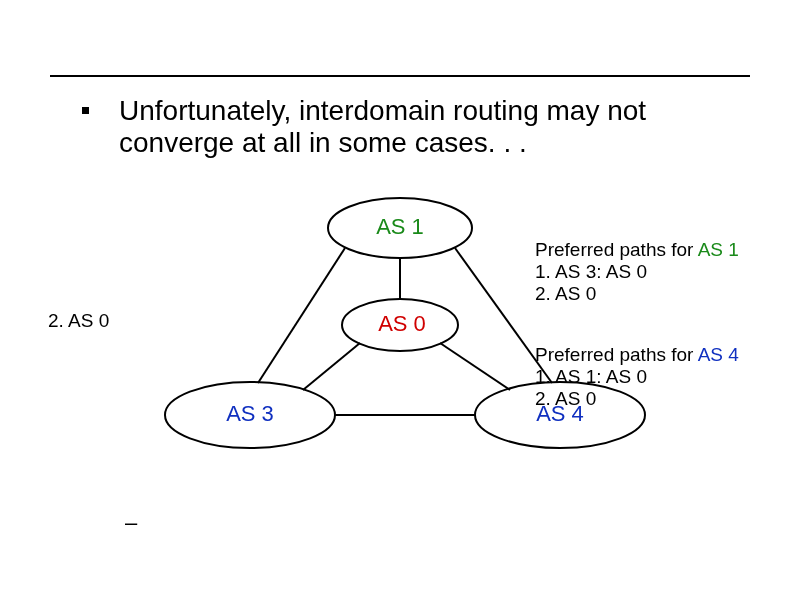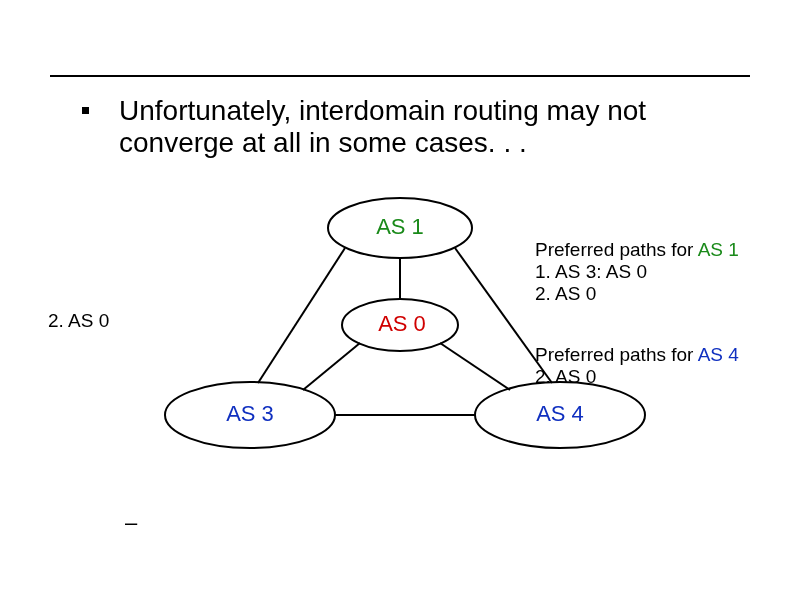--- a/index.html
+++ b/index.html
@@ -157,20 +157,21 @@
       <span>Preferred paths for </span><span class="asx green">AS 1</span>
     </div>
     <div class="pp-lines">1. AS 3: AS 0</div>
     <div class="pp-lines">2. AS 0</div>
   </div>
 
   <div class="pp-as4">
     <div class="heading-pp">
       <span>Preferred paths for </span><span class="asx blue">AS 4</span>
     </div>
+    <div class="pp-lines">1. AS 1: AS 0</div>
     <div class="pp-lines">2. AS 0</div>
   </div>
 
   <div class="pp-as3">
     <div class="pp-lines">2. AS 0</div>
   </div>
 
   <div class="sub-bullet-row">
     <div class="dash">–</div>
   </div>

